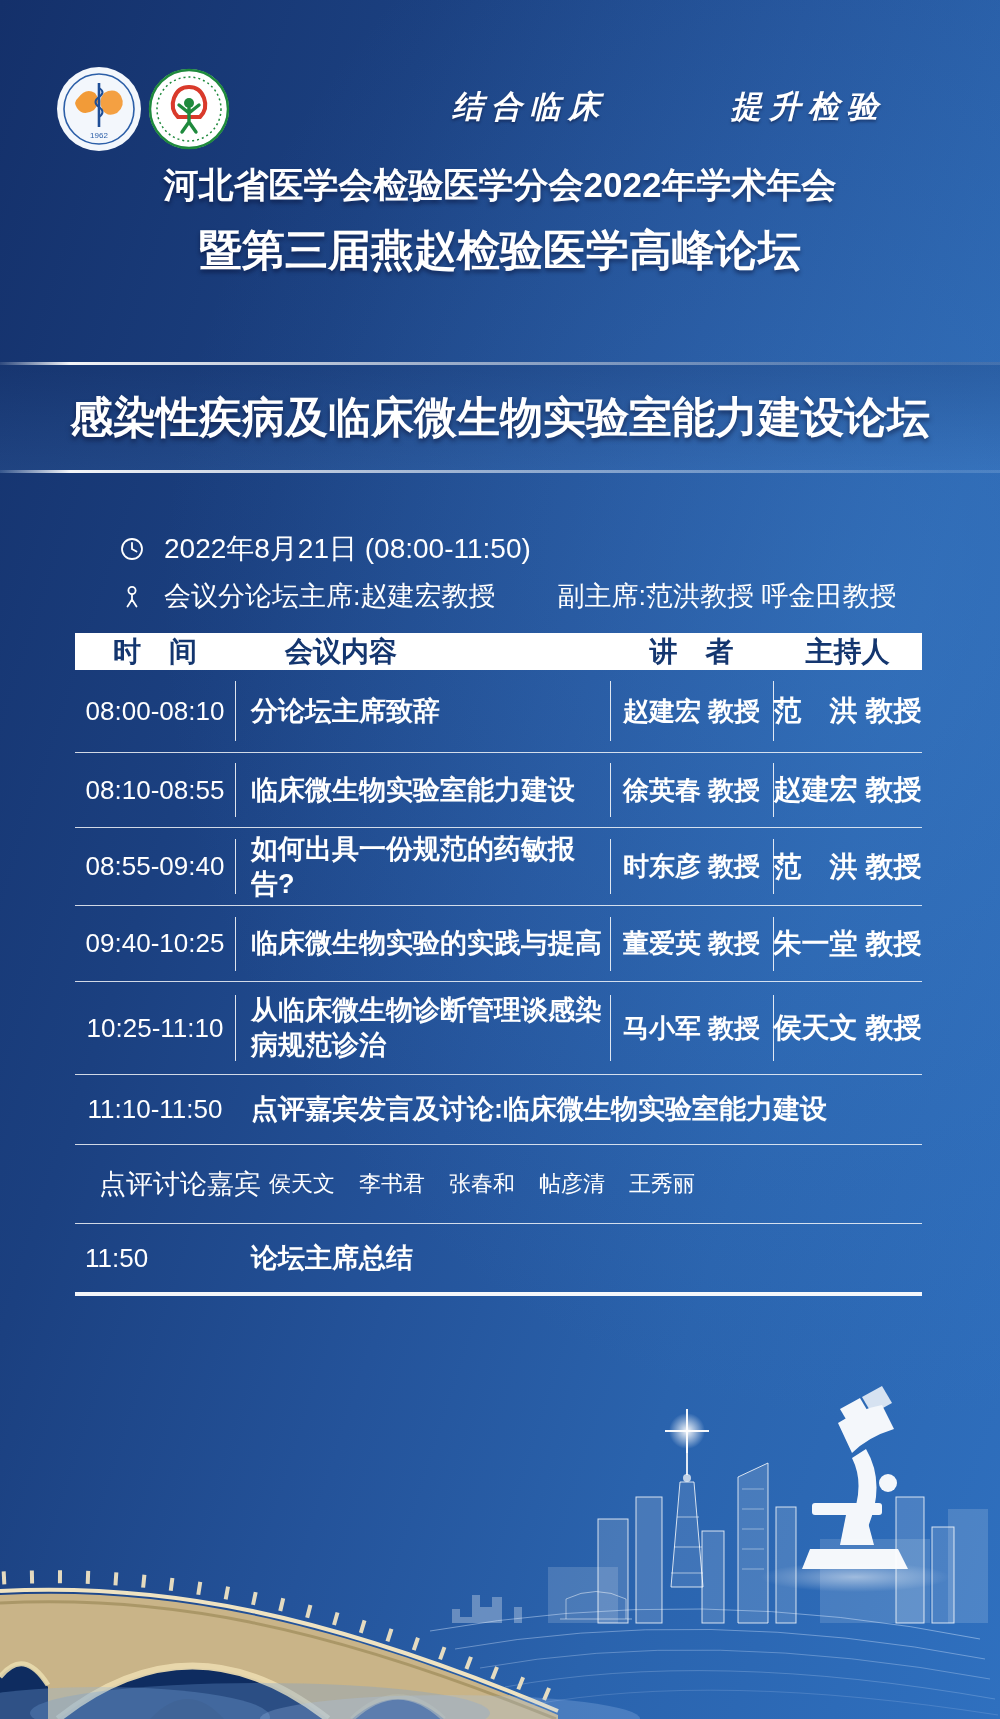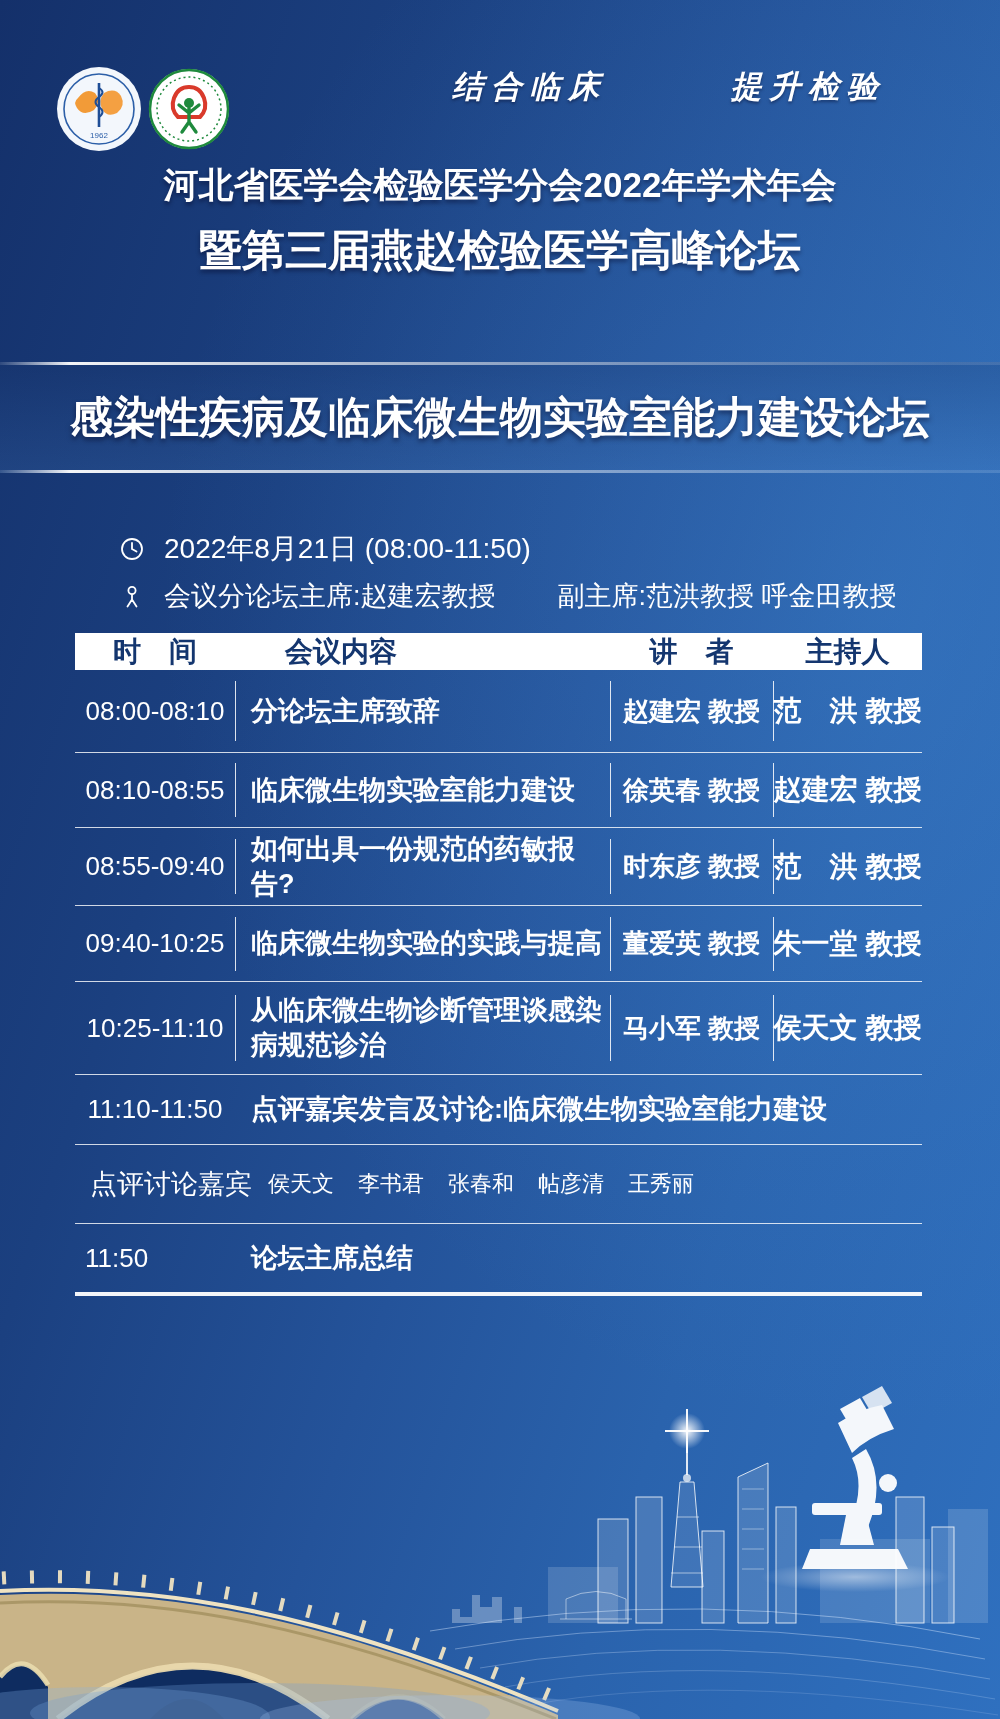--- a/index.html
+++ b/index.html
@@ -6,21 +6,21 @@
   body{width:1000px;height:1719px;overflow:hidden;
        font-family:"Liberation Sans","DejaVu Sans",sans-serif;}
   .poster{position:relative;width:1000px;height:1719px;overflow:hidden;color:#fff;
     background:
       radial-gradient(120% 80% at 88% 35%, rgba(70,140,215,.30), rgba(0,0,0,0) 60%),
       linear-gradient(108deg,#14306a 0%,#1b4080 28%,#24539a 52%,#2a63ad 72%,#2f70bf 100%);}
   
   .logo{position:absolute;border-radius:50%;}
   .logo-1{left:56px;top:66px;width:86px;height:86px;}
   .logo-2{left:148px;top:68px;width:82px;height:82px;}
-  .slogan{position:absolute;left:452px;top:66px;width:426px;display:flex;justify-content:space-between;
+  .slogan{position:absolute;left:452px;top:86px;width:426px;display:flex;justify-content:space-between;
     font-family:"Liberation Serif","DejaVu Serif",serif;font-style:italic;font-weight:bold;
     font-size:31px;text-shadow:0 2px 3px rgba(0,0,30,.4);gap:44px;}
   
   .title1{position:absolute;left:0;top:162px;width:1000px;text-align:center;
     font-size:35px;font-weight:bold;text-shadow:0 3px 4px rgba(0,0,30,.45);letter-spacing:0px;}
   .title2{position:absolute;left:0;top:222px;width:1000px;text-align:center;
     font-size:43px;font-weight:bold;text-shadow:0 3px 4px rgba(0,0,30,.45);}
   
   .banner{position:absolute;left:0;top:362px;width:1000px;height:111px;
     background:linear-gradient(180deg,rgba(25,55,110,.25),rgba(80,140,210,.16));
@@ -50,22 +50,22 @@
     font-size:27px;font-weight:bold;line-height:1.28;}
   .cell-speaker{width:163px;text-align:center;font-size:26px;font-weight:bold;}
   .cell-host{width:149px;text-align:center;font-size:28px;font-weight:bold;}
   .vsep{position:absolute;top:14%;height:72%;width:1px;background:rgba(255,255,255,.85);}
   .vs1{left:160px;} .vs2{left:535px;} .vs3{left:698px;}
   .r1{height:82px}.r2{height:74px}.r3{height:77px}.r4{height:75px}.r5{height:92px}
   .r6{height:69px}.r7{height:78px}
   .r8{height:68px;border-bottom:4px solid rgba(255,255,255,.95);}
   .r6 .cell-topic,.r8 .cell-topic{width:auto;flex:1;}
   .r8 .cell-time{text-align:left;padding-left:10px;box-sizing:border-box;}
-  .guest-label{font-size:27px;font-weight:500;margin-left:15px;}
-  .guest-names{display:flex;gap:24px;margin-left:16px;font-size:22px;font-weight:400;}
+  .guest-label{font-size:27px;font-weight:500;margin-left:24px;}
+  .guest-names{display:flex;gap:24px;margin-left:8px;font-size:22px;font-weight:400;}
   
   .deco{position:absolute;left:0;top:1379px;width:1000px;height:340px;}
 </style>
 </head>
 <body>
 
 <div class="poster">
 
   <div class="logo logo-1">
     <svg viewBox="0 0 86 86" width="86" height="86">

